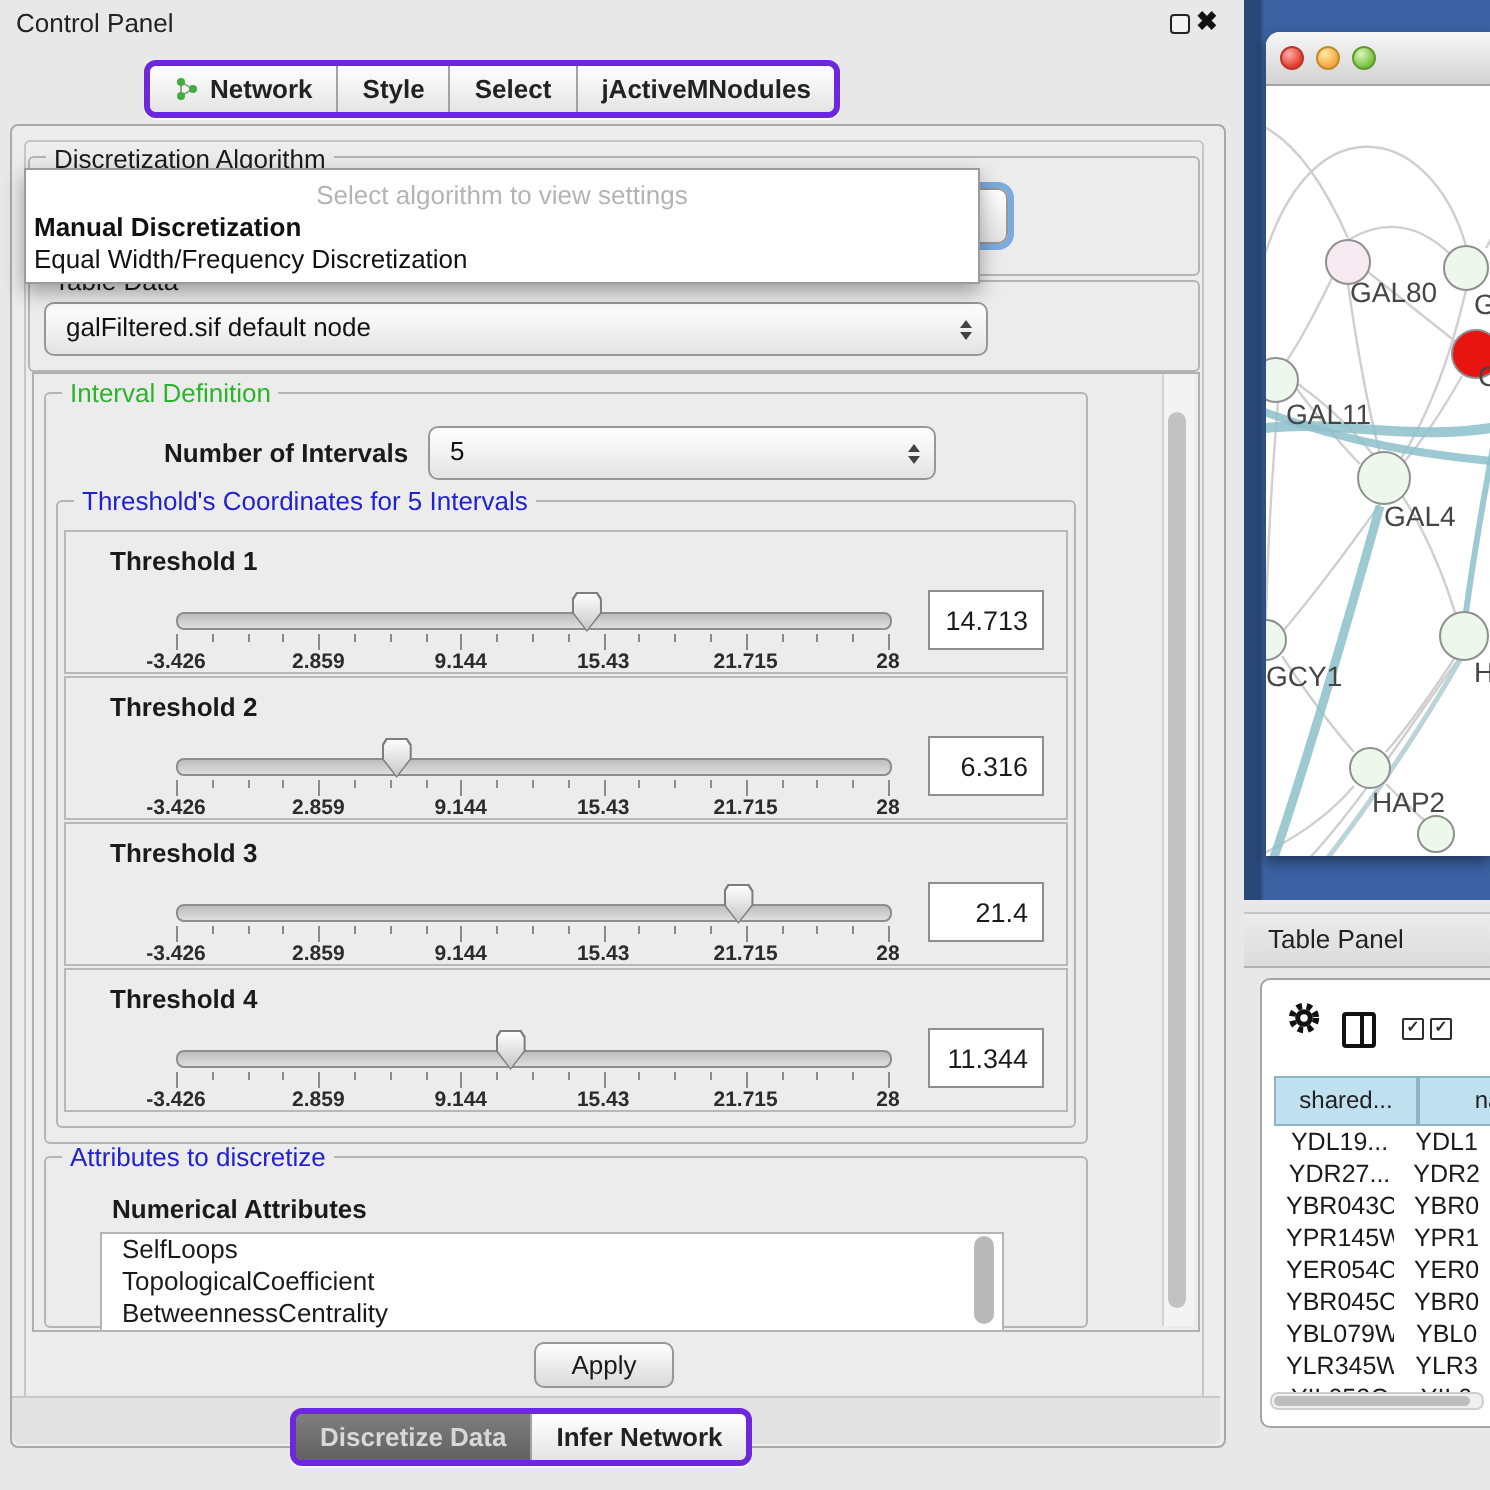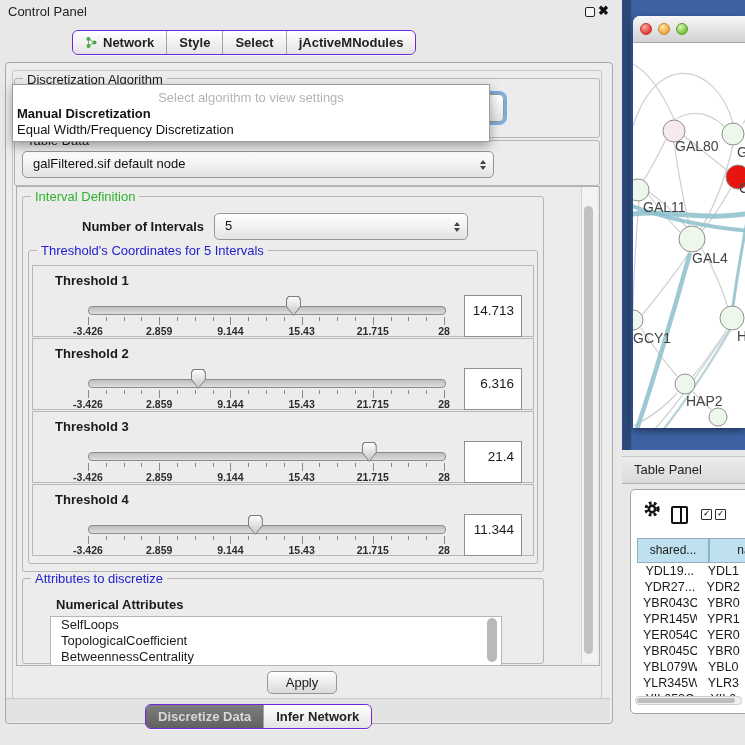--- a/index.html
+++ b/index.html
@@ -6,21 +6,21 @@
   .screen{position:relative;width:745px;height:745px;background:#e8e8e8;overflow:hidden;
           font-family:"Liberation Sans",sans-serif;font-size:13px;color:#1a1a1a;}
   .abs{position:absolute;}
 
   
   .tb-title{left:8px;top:4px;font-size:13px;color:#222;}
   .float-btn{left:585px;top:7px;width:8px;height:8px;border:1.5px solid #222;border-radius:2px;background:#f4f4f4;}
   .close-btn{left:598px;top:3px;font-size:13px;font-weight:bold;color:#111;}
 
   
-  .seg{display:inline-flex;border:1px solid #6d28d9;border-radius:6px;overflow:hidden;background:#a3a3a3;
+  .seg{display:inline-flex;border:3px solid #6d28d9;border-radius:6px;overflow:hidden;background:#a3a3a3;
        box-shadow:0 1px 0 rgba(255,255,255,.7);}
   .seg .sg{padding:4px 12px;background:linear-gradient(#ffffff,#e4e4e4);border-left:1px solid #a2a2a2;
            display:flex;align-items:center;gap:5px;font-size:13px;font-weight:bold;color:#222;white-space:nowrap;}
   .seg .sg:first-child{border-left:none;}
   .seg .sg.sel{background:linear-gradient(#7e7e7e,#616161);color:#d8d8d8;}
 
   
   .main-panel{left:5px;top:62px;width:606px;height:660px;border:1px solid #a9a9a9;border-radius:4px;background:#ececec;}
   .content-frame{left:12px;top:70px;width:588px;height:628px;border:1px solid #c6c6c6;border-radius:3px;}
   .group{border:1px solid #b5b5b5;border-radius:3px;}
@@ -55,21 +55,21 @@
   .thumb{position:absolute;top:30px;width:15px;height:20px;background:#7d7d7d;
          clip-path:polygon(14% 0,86% 0,100% 16%,100% 52%,50% 100%,0 52%,0 16%);}
   .thumb i{position:absolute;inset:1px;background:linear-gradient(#fdfdfd,#c7c7c7);
          clip-path:polygon(14% 0,86% 0,100% 16%,100% 52%,50% 100%,0 52%,0 16%);}
   .ticks{position:absolute;left:55px;top:51px;width:356px;height:8px;}
   .tick{position:absolute;top:0;width:1px;background:#8a8a8a;}
   .tick.minor{height:4px;}
   .tick.major{height:8px;}
   .tlabels{position:absolute;left:55px;top:59px;width:356px;height:11px;}
   .tlabel{position:absolute;transform:translateX(-50%);font-size:10.5px;font-weight:bold;color:#2c2c2c;white-space:nowrap;}
-  .th-value{position:absolute;left:431px;top:29px;width:58px;height:42px;background:#fff;border:1px solid #8f8f8f;
+  .th-value{position:absolute;left:431px;top:29px;width:58px;height:30px;background:#fff;border:1px solid #8f8f8f;
             line-height:30px;text-align:right;padding-right:7px;font-size:13.5px;box-sizing:border-box;}
 
   
   .attr-list{left:50px;top:616px;width:450px;height:48px;background:#fff;border:1px solid #b5b5b5;overflow:hidden;}
   .attr-item{height:16px;line-height:16px;padding-left:10px;font-size:13px;white-space:nowrap;}
   .attr-thumb{left:487px;top:618px;width:10px;height:44px;background:#b9b9b9;border-radius:5px;}
 
   .apply-btn{left:267px;top:671px;width:70px;height:23px;border:1px solid #979797;border-radius:5px;
              background:linear-gradient(#fefefe,#dadada);text-align:center;line-height:22px;font-size:13px;box-sizing:border-box;}
   .bottom-strip{left:6px;top:698px;width:604px;height:23px;background:#e2e2e2;border-top:1px solid #c8c8c8;border-radius:0 0 4px 4px;}

